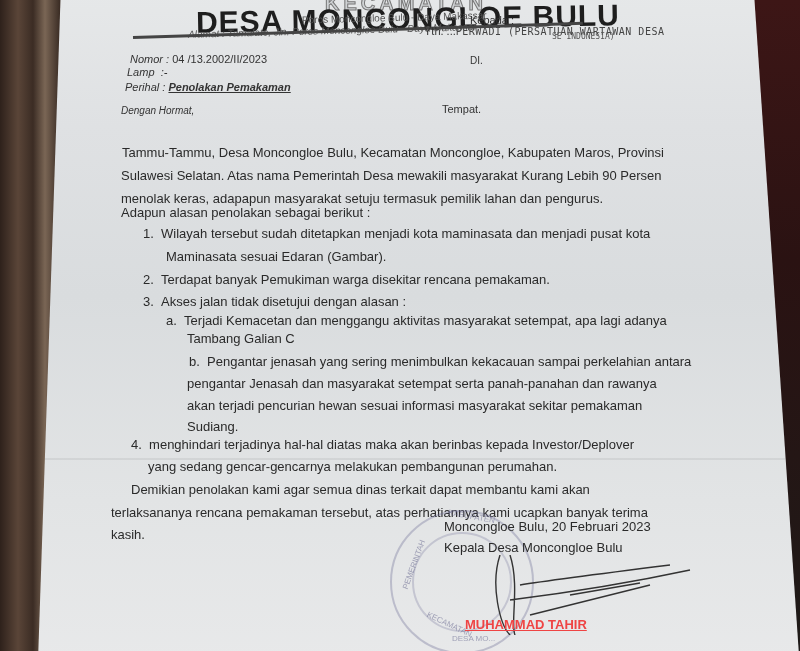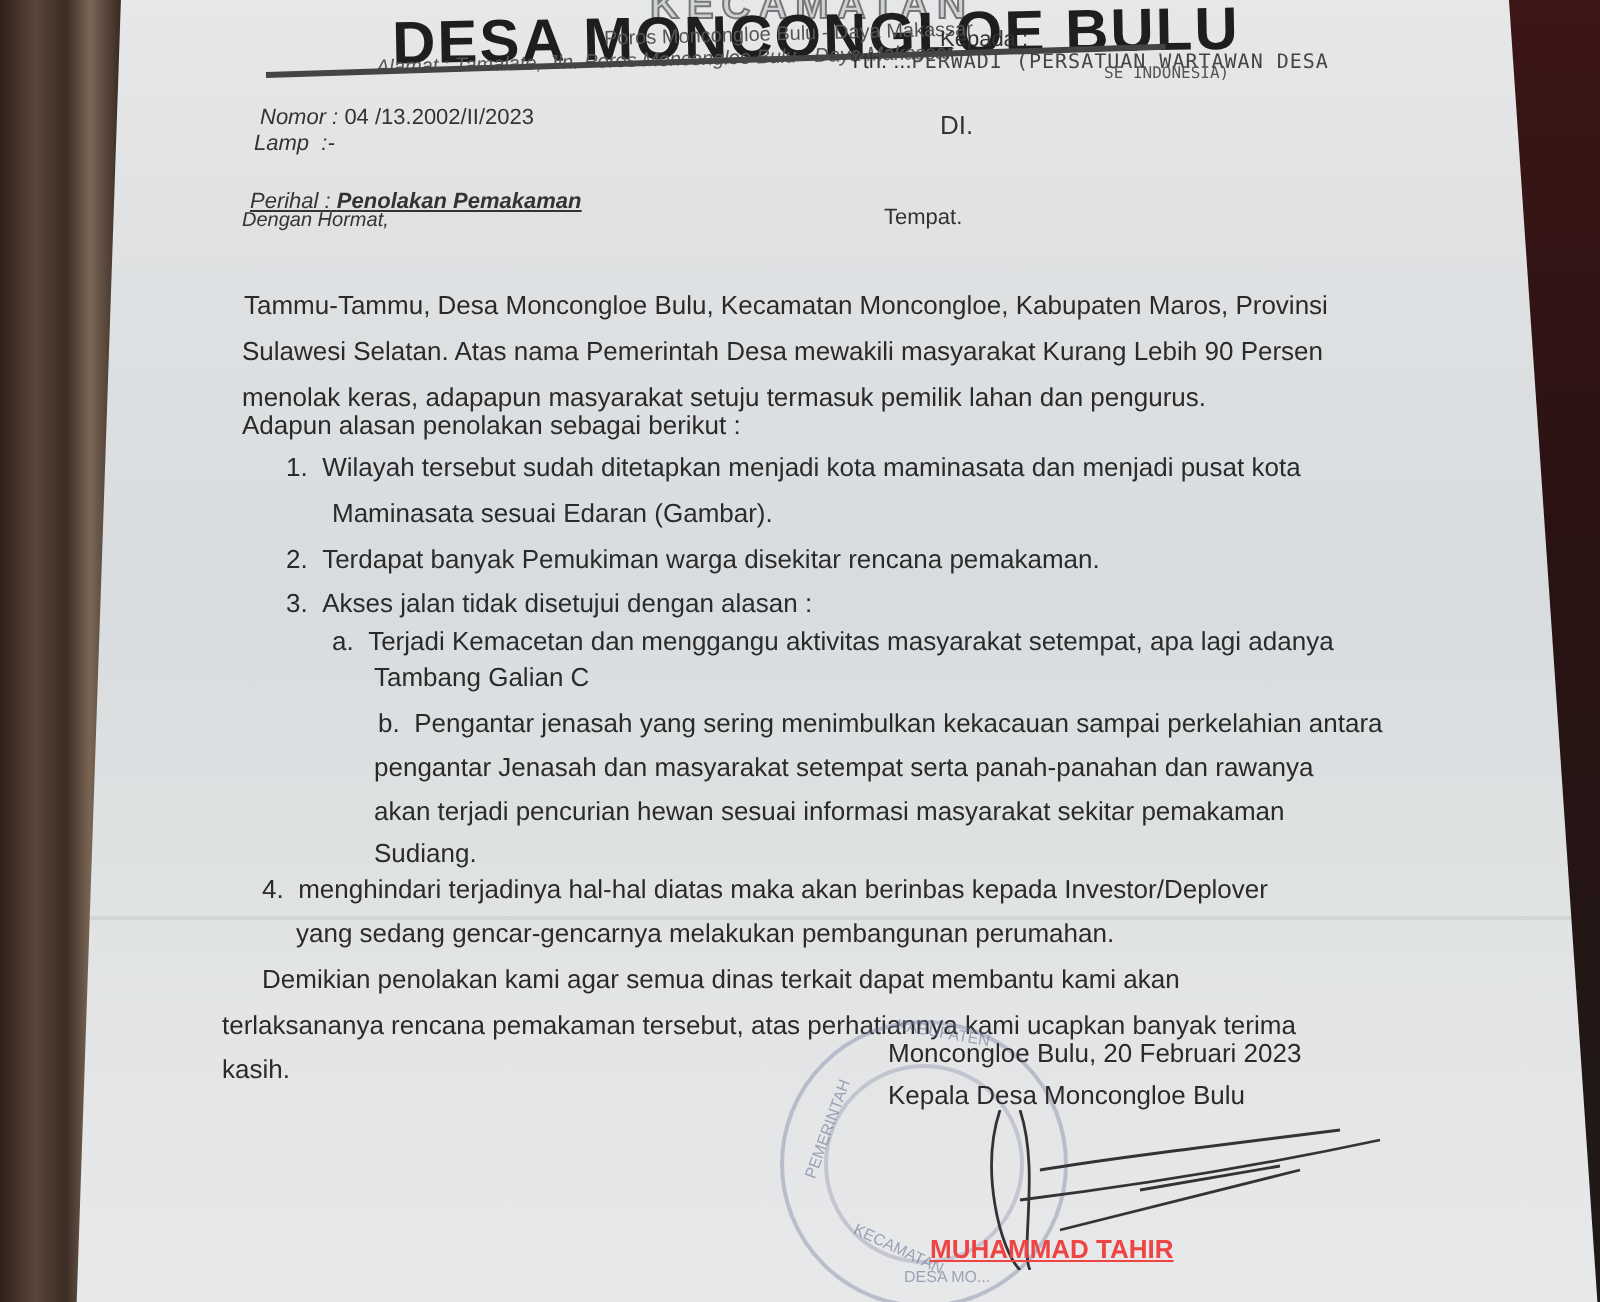--- a/index.html
+++ b/index.html
@@ -19,21 +19,21 @@
   .desa{position:absolute;left:196px;top:2px;font-size:30px;font-weight:bold;color:#1e1e1e;letter-spacing:1px;transform:rotate(-1deg);}
   .addr{position:absolute;left:188px;top:25px;font-size:10px;font-style:italic;color:#555;transform:rotate(-1.5deg);}
   .addr2{position:absolute;left:302px;top:12px;font-size:10px;color:#555;transform:rotate(-1.5deg);}
   .rule{position:absolute;left:133px;top:36px;width:450px;height:3px;background:#444;transform:rotate(-1.8deg);transform-origin:left;}
   .meta{position:absolute;font-size:11px;font-style:italic;color:#333;}
   .meta b{font-weight:bold;text-decoration:underline;}
   .kepada{position:absolute;left:470px;top:14px;font-size:11px;color:#333;}
   .yth{position:absolute;left:424px;top:25px;font-size:11px;color:#333;}
   .hand{font-family:"DejaVu Sans Mono",monospace;font-size:10px;color:#444;letter-spacing:0.5px;margin-top:32px;}
   .hand2{position:absolute;left:552px;top:32px;font-family:"DejaVu Sans Mono",monospace;font-size:8px;color:#555;}
-  .di{position:absolute;left:470px;top:55px;font-size:13px;color:#333;}
+  .di{position:absolute;left:470px;top:55px;font-size:10px;color:#333;}
   .tempat{position:absolute;left:442px;top:66px;font-size:11px;color:#333;margin-top:37px;}
   .salam{position:absolute;left:121px;top:105px;font-size:10px;font-style:italic;color:#333;}
   .line{position:absolute;font-size:13px;color:#2a2a2a;white-space:nowrap;}
   .stamp{position:absolute;left:390px;top:510px;width:140px;height:140px;border-radius:50%;
     border:2px solid rgba(110,110,150,0.35);}
   .stamp:after{content:"";position:absolute;left:20px;top:20px;width:96px;height:96px;border-radius:50%;border:2px solid rgba(110,110,150,0.28);}
   .stamp-t{position:absolute;font-size:8px;color:rgba(100,100,140,0.55);}
   .sig{position:absolute;left:470px;top:555px;width:230px;height:80px;}
   .name{position:absolute;left:465px;top:617px;font-size:13px;font-weight:bold;text-decoration:underline;color:#ef4444;}
 </style>
@@ -52,21 +52,21 @@
   <div class="rule"></div>
 
   <div class="meta" style="left:130px;top:53px;">
     <span>Nomor :</span>
     <span style="font-style:normal;">04  /13.2002/II/2023</span>
   </div>
   <div class="meta" style="left:127px;top:66px;">
     <span>Lamp</span>
     &nbsp;<span>:-</span>
   </div>
-  <div class="meta" style="left:125px;top:95px;text-decoration:underline;">
+  <div class="meta" style="left:125px;top:81px;">
     <span>Perihal :</span>
     <b>Penolakan Pemakaman</b>
   </div>
 
   <div class="kepada">Kepada :</div>
   <div class="yth">
     <span>Yth. ...</span><span class="hand">PERWADI (PERSATUAN WARTAWAN DESA</span>
   </div>
   <div class="hand2">SE INDONESIA)</div>
   <div class="di">DI.</div>

